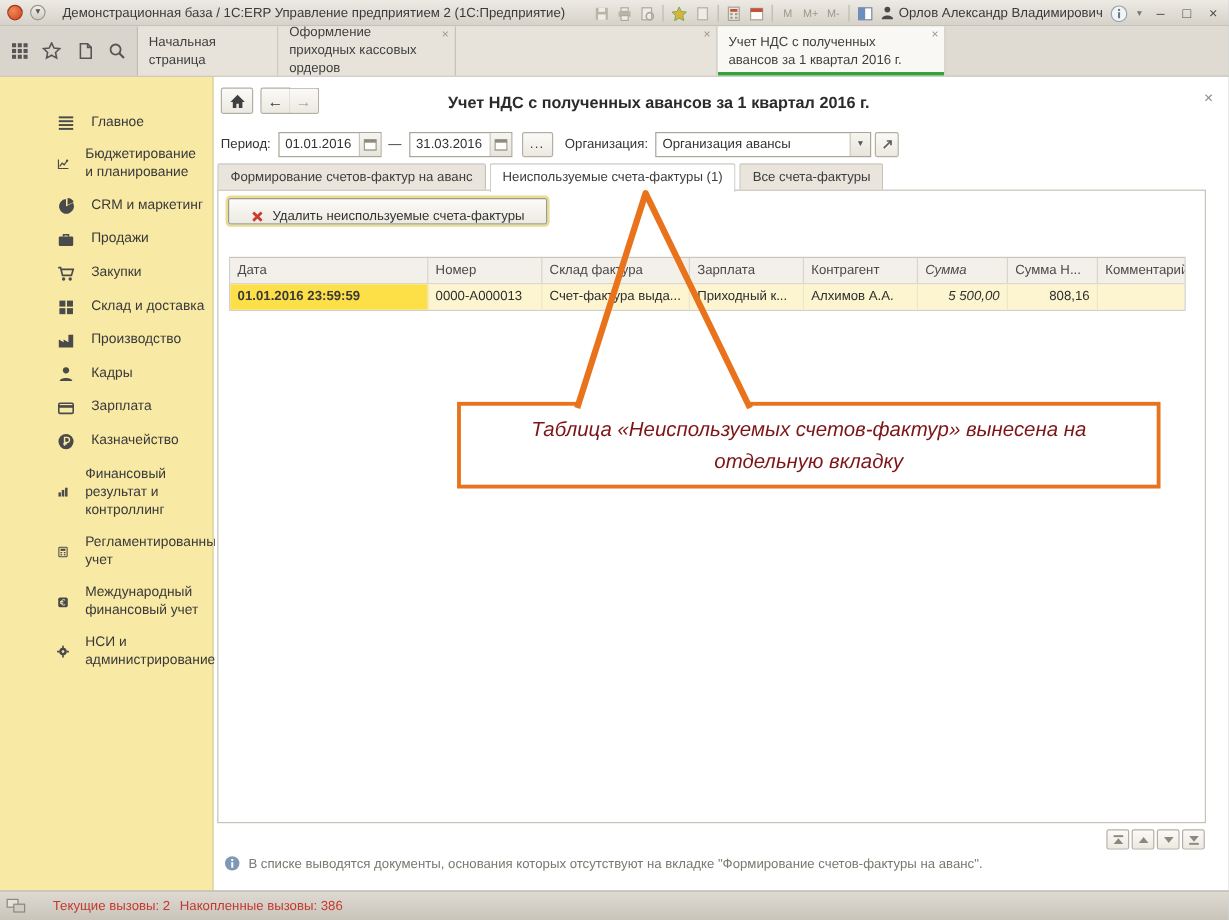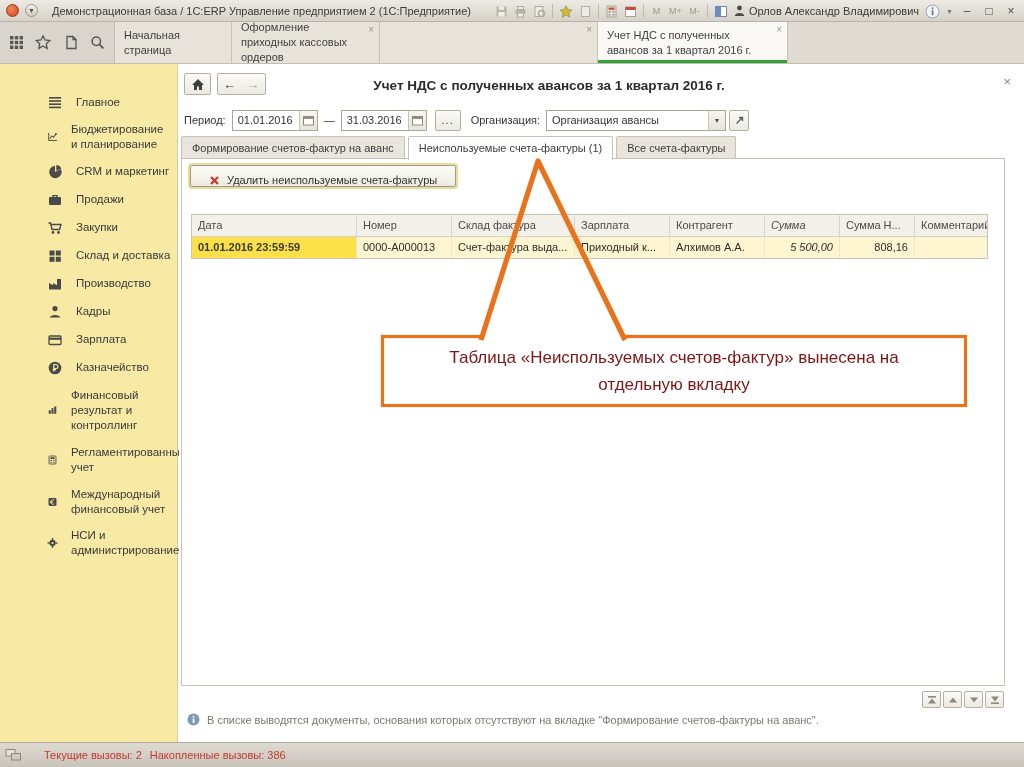--- a/index.html
+++ b/index.html
@@ -96,21 +96,21 @@
     font-size:11px;color:#7B786F;white-space:nowrap;}
 
   
   #statusbar{position:absolute;left:0;top:742px;width:1024px;height:25px;
     background:linear-gradient(#DEDAD2,#C8C4BA);border-top:1px solid #AEAAA0;
     display:flex;align-items:center;gap:8px;padding-left:5px;font-size:11px;}
   #statusbar .red{color:#C4392F;}
   .sgap{width:6px;}
 
   
-  #callout-overlay{position:absolute;left:0;top:0;width:1024px;height:603px;pointer-events:none;z-index:50;}
+  #callout-overlay{position:absolute;left:0;top:0;width:1024px;height:603px;pointer-events:none;z-index:50;font-style:italic;}
   #callout-text{position:absolute;left:382px;top:337px;width:584px;height:69px;
     display:flex;align-items:center;justify-content:center;text-align:center;
     padding:0 52px;font-size:17px;line-height:1.55;color:#7D1517;}
 </style>
 </head>
 <body>
 
 <div class="screen">
 
   <div id="titlebar">

